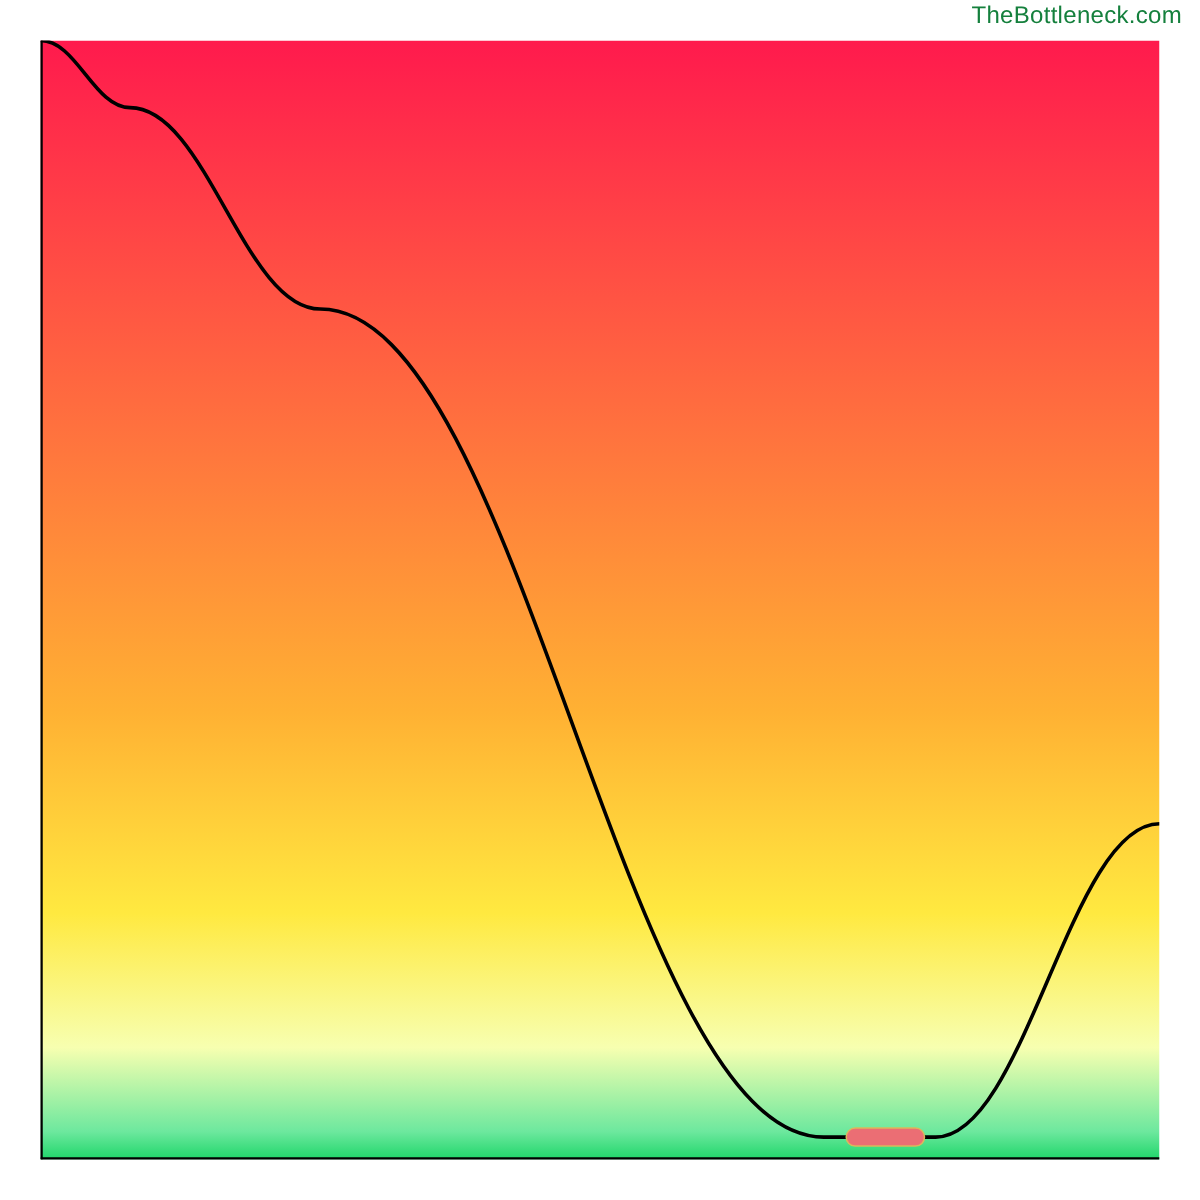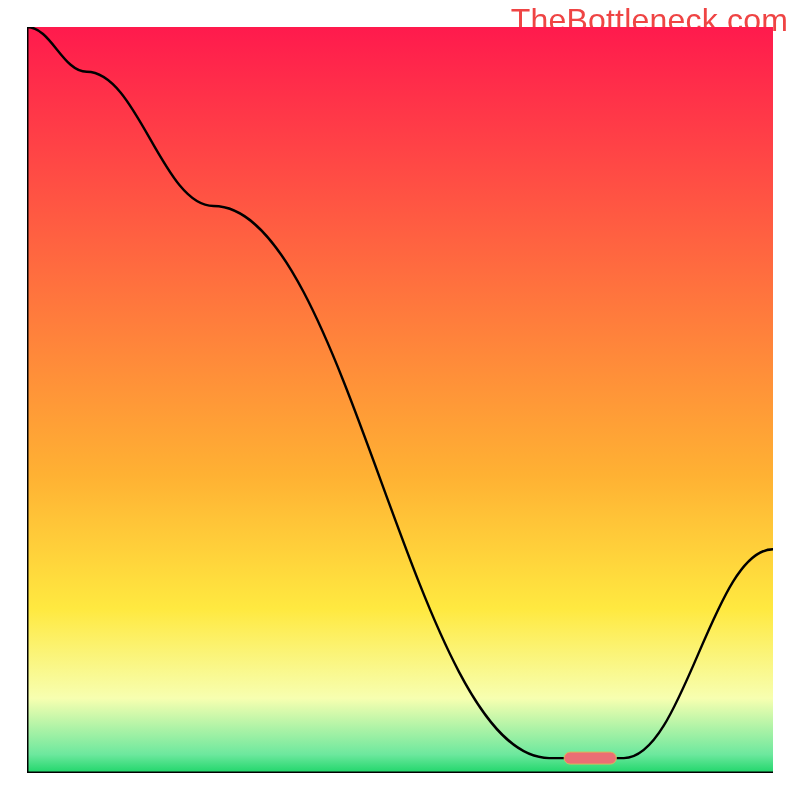--- a/index.html
+++ b/index.html
@@ -13,22 +13,22 @@
   }
   .wrap {
     position: relative;
     width: 800px;
     height: 800px;
   }
   .watermark {
     position: absolute;
     top: 2px;
     right: 12px;
-    color: #ef4444;
-    font-size: 32px;
+    color: #15803d;
+    font-size: 16px;
     font-weight: 500;
     letter-spacing: 0.2px;
   }
   .plot {
     position: absolute;
     left: 27px;
     top: 27px;
     width: 746px;
     height: 746px;
   }

